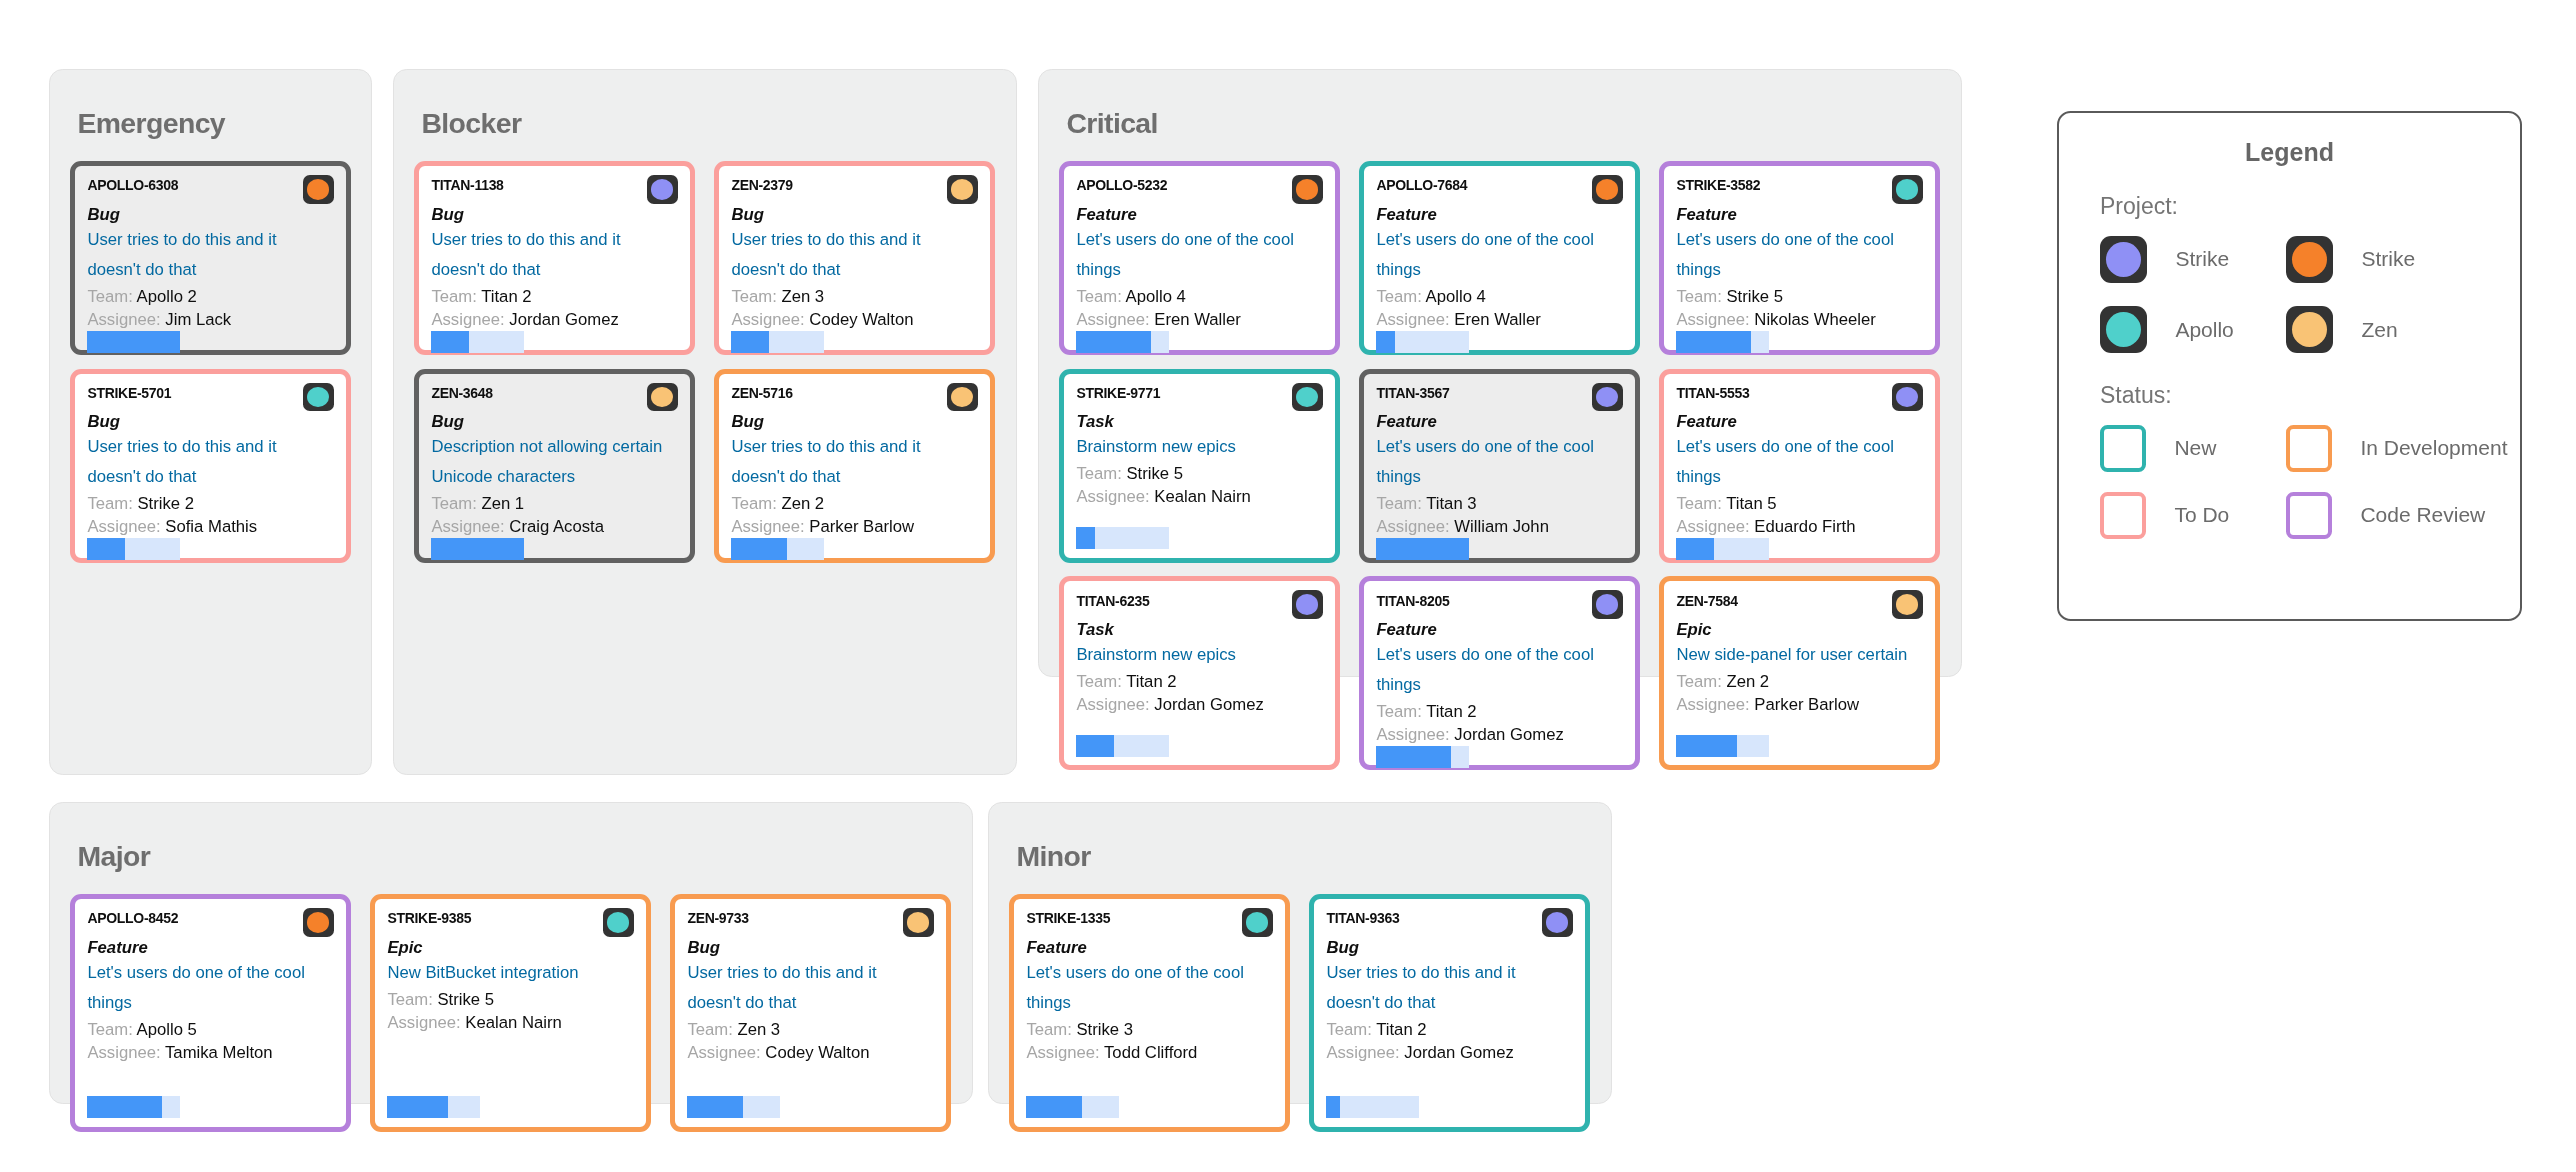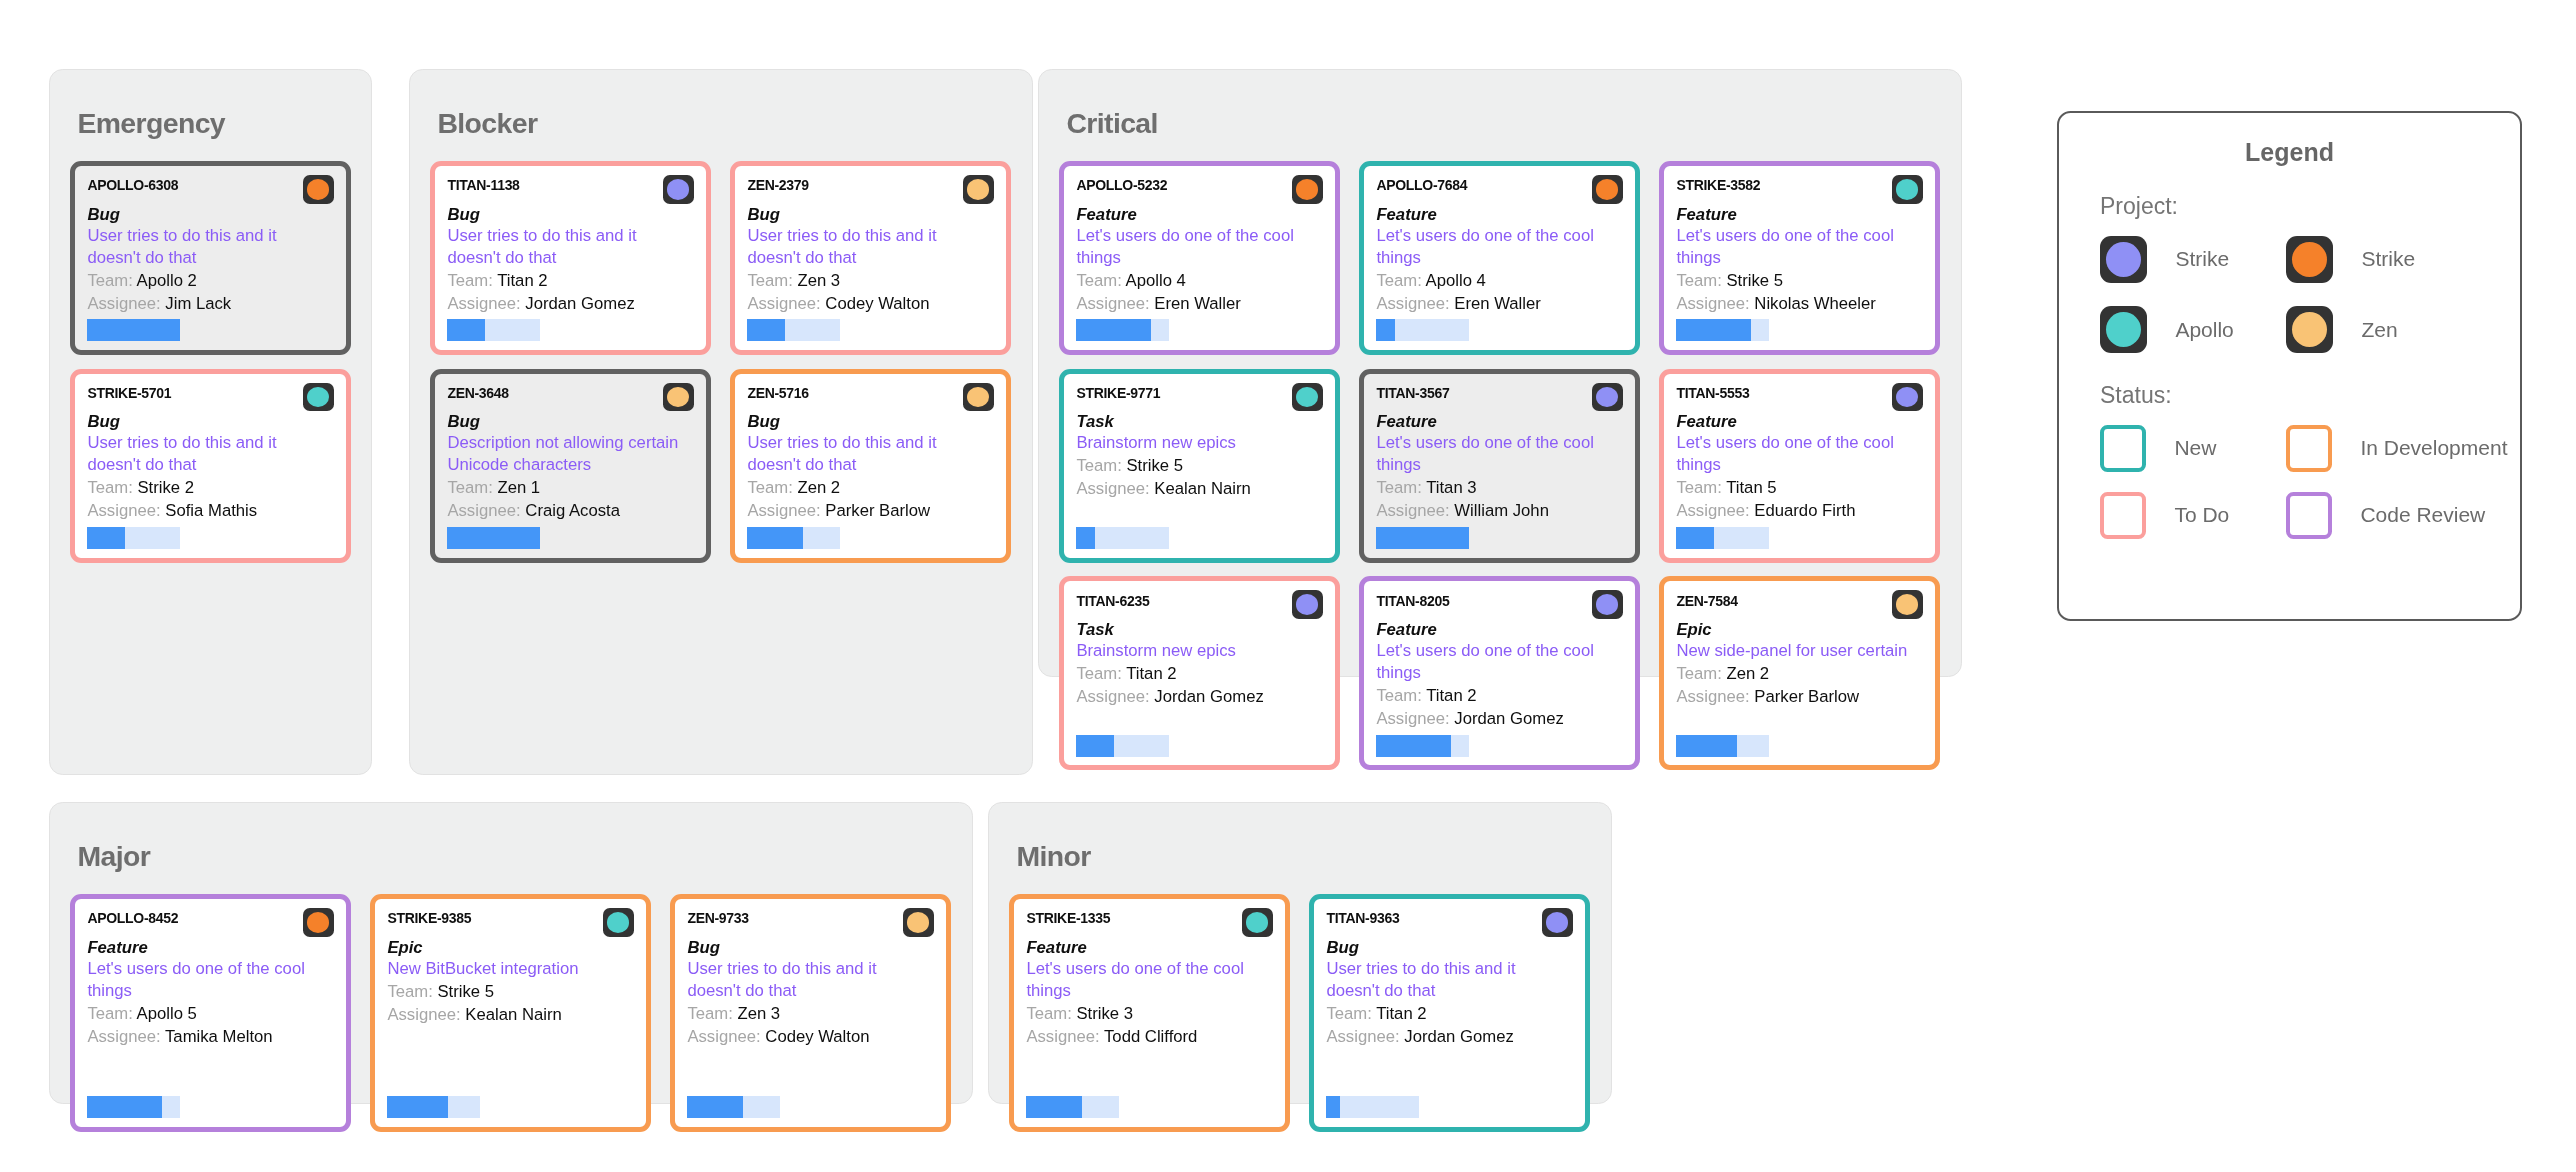--- a/index.html
+++ b/index.html
@@ -33,28 +33,28 @@
   .card-id{
     font-size:14px;font-weight:bold;color:#0f0f0f;line-height:25px;
     letter-spacing:-0.3px;white-space:nowrap;
   }
   .proj-icon{
     width:31px;height:28.4px;background:#333333;border-radius:6.8px;flex:0 0 auto;
     display:flex;align-items:center;justify-content:center;margin-top:1.9px;
   }
   .proj-icon .dot{width:22px;height:20.4px;border-radius:50%;}
   .card-type{font-size:16.7px;font-weight:bold;font-style:italic;color:#0f0f0f;line-height:21px;}
-  .card-desc{font-size:16.7px;color:#8b5cf6;line-height:22px;}
+  .card-desc{font-size:16.7px;color:#0369a1;line-height:30px;}
   .card-meta{font-size:16.7px;color:#0f0f0f;line-height:23px;}
   .card-meta .lbl{color:#a6a6a6;}
   .bar{margin-top:auto;width:93px;height:22px;background:#d7e6fc;flex:0 0 auto;}
   .bar span{display:block;height:100%;background:#4496f8;}
   
   #col-emergency{left:49px;top:69px;width:323px;height:706px;}
-  #col-blocker{left:393px;top:69px;width:624px;height:706px;margin-left:16px;}
+  #col-blocker{left:393px;top:69px;width:624px;height:706px;}
   #col-critical{left:1038px;top:69px;width:924px;height:608px;}
   #col-major{left:49px;top:802px;width:924px;height:302px;}
   #col-minor{left:988px;top:802px;width:624px;height:302px;}
   
   #legend{
     position:absolute;left:2057px;top:111px;width:465px;height:510px;
     background:#ffffff;border:2.5px solid #5a5a5a;border-radius:13.6px;
     padding:21px 41px;box-sizing:border-box;
   }
   .legend-title{font-size:25px;font-weight:bold;color:#666666;text-align:center;margin:3.7px 0 26px 0;}

